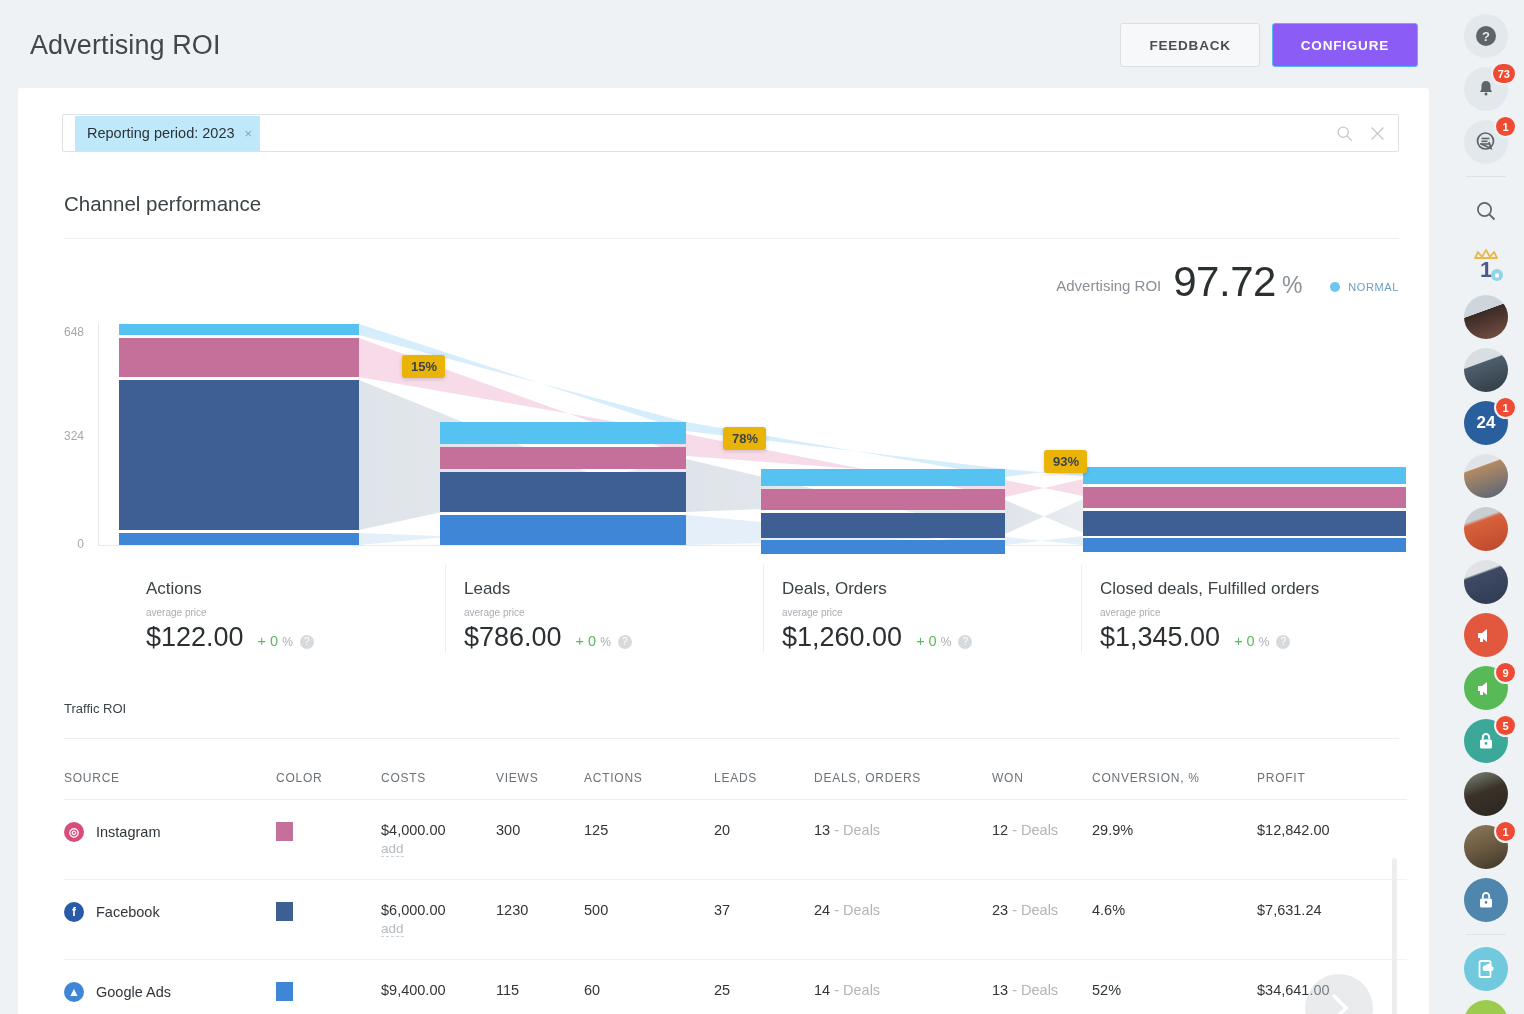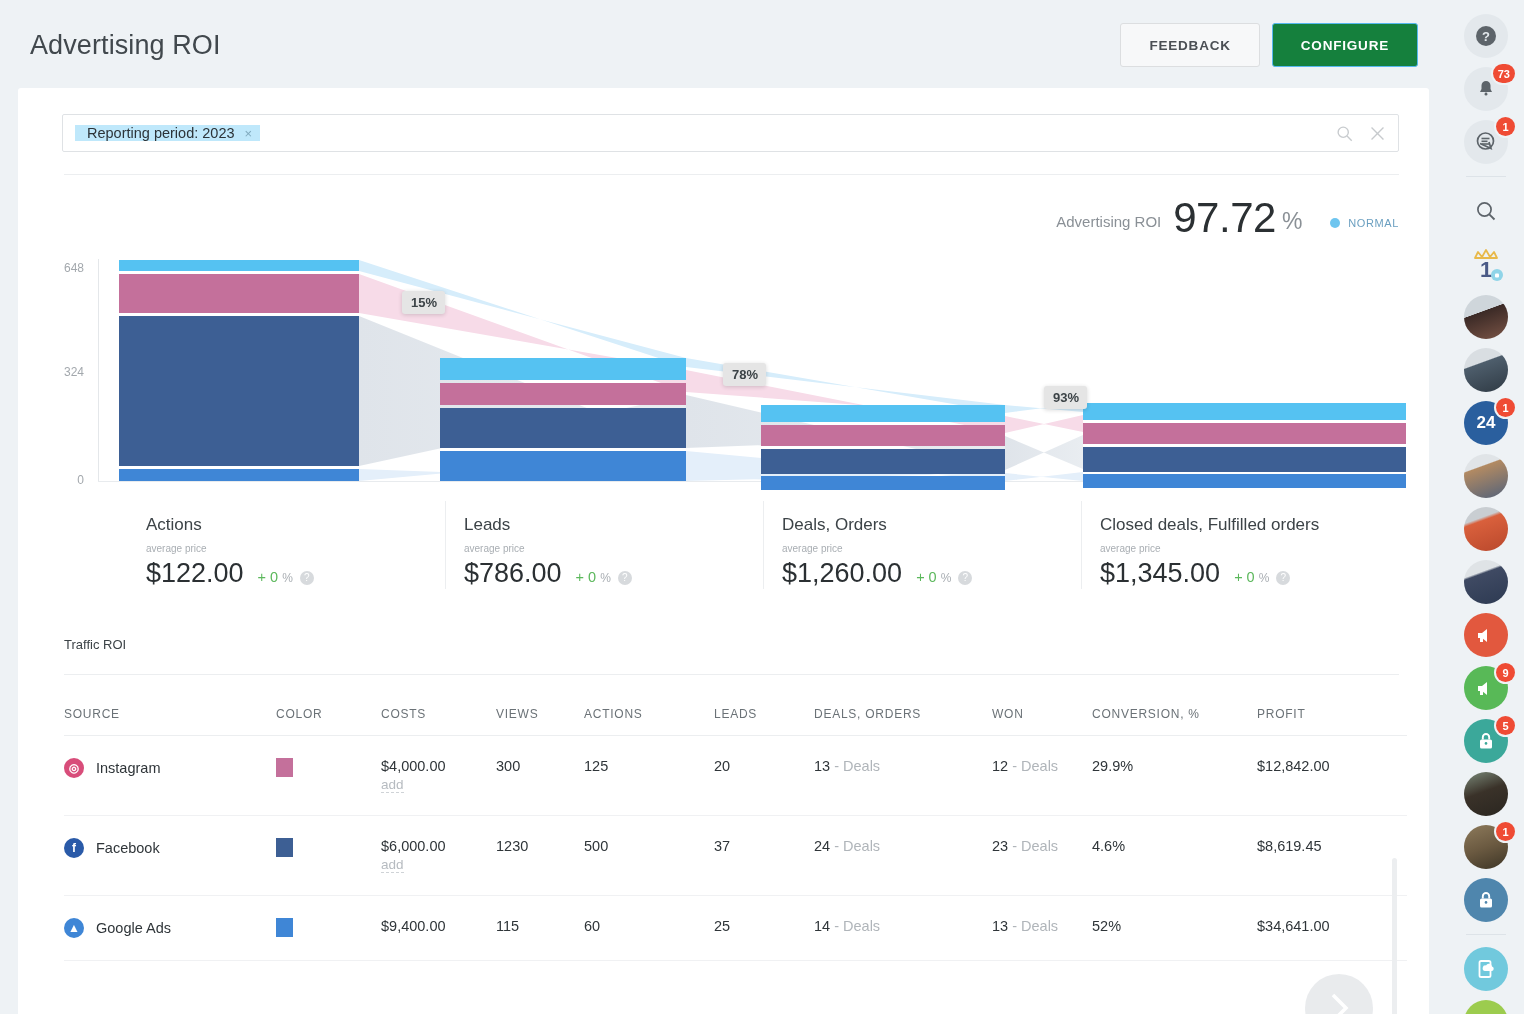--- a/index.html
+++ b/index.html
@@ -34,21 +34,21 @@
     display: flex; gap: 12px; align-items: center;
   }
   .btn {
     height: 44px; padding: 0 28px;
     font-size: 13.5px; font-weight: bold; letter-spacing: 0.8px;
     border-radius: 3px; cursor: pointer;
     display: flex; align-items: center; justify-content: center;
     border: 1px solid #dcdee0; background: #f7f8f9; color: #4b4f54;
   }
   .btn-primary {
-    background: #15803d; border: 1px solid #56b8ef; color: #fff;
+    background: #8b5cf6; border: 1px solid #56b8ef; color: #fff;
   }
 
   
   .content {
     position: absolute; left: 4px; top: 88px;
     width: 1411px; height: 926px;
     background: #fff;
     border-top-left-radius: 3px; border-top-right-radius: 3px;
     overflow: hidden;
   }
@@ -59,21 +59,21 @@
     height: 38px;
     border: 1px solid #dfe2e5;
     border-radius: 2px;
     display: flex; align-items: center;
     position: relative;
     background: #fff;
   }
   .chip {
     margin-left: 12px;
     background: #bfe8fb;
-    height: 16px; display: flex; align-items: center;
+    height: 35px; display: flex; align-items: center;
     padding: 0 8px 0 12px; gap: 10px;
     font-size: 14.5px; color: #2c3338;
   }
   .chip-x { color: #7fa9bd; font-size: 13px; cursor: pointer; }
   .filter-icons {
     position: absolute; right: 12px; top: 0; height: 100%;
     display: flex; align-items: center; gap: 16px;
   }
   .ic-search, .ic-clear { width: 17px; height: 17px; opacity: .55; cursor: pointer; }
 
@@ -118,21 +118,21 @@
     background: #e4e7ea;
   }
   .axis-base {
     position: absolute; left: 80px; top: 236px; width: 1307px; height: 1px;
     background: #e8ebee;
   }
   .fsvg { position: absolute; left: 0; top: 0; }
 
   .pctbadge {
     position: absolute;
-    background: #e5e5e5; border-radius: 3px;
+    background: #eab308; border-radius: 3px;
     box-shadow: 0 1px 4px rgba(0,0,0,.16);
     padding: 4px 8px 4px 9px;
     font-size: 13px; font-weight: bold; color: #3c4347;
     display: flex; align-items: baseline; gap: 1px;
   }
 
   
   .stages {
     position: relative; margin: 6px 30px 0 110px;
     display: flex;
@@ -254,20 +254,21 @@
             <circle cx="8.5" cy="8.5" r="6" fill="none" stroke="#9aa0a6" stroke-width="1.6"></circle>
             <line x1="13" y1="13" x2="18.5" y2="18.5" stroke="#9aa0a6" stroke-width="1.6"></line>
           </svg>
           <svg class="ic-clear" viewBox="0 0 20 20">
             <line x1="3" y1="3" x2="17" y2="17" stroke="#9aa0a6" stroke-width="1.6"></line>
             <line x1="17" y1="3" x2="3" y2="17" stroke="#9aa0a6" stroke-width="1.6"></line>
           </svg>
         </div>
       </div>
 
+      <div class="section-title">Channel performance</div>
       <div class="hr"></div>
 
       <div class="roi-row">
         <span class="roi-label">Advertising ROI</span>
         <span class="roi-value">97.72</span>
         <span class="roi-pct">%</span>
         <span class="roi-status">
           <span class="roi-dot"></span>
           <span class="roi-status-text">NORMAL</span>
         </span>
@@ -446,21 +447,21 @@
             <td>
               <div>$6,000.00</div>
               <span class="add-link">add</span>
             </td>
             <td>1230</td>
             <td>500</td>
             <td>37</td>
             <td><span>24</span> <span class="muted">- Deals</span></td>
             <td><span>23</span> <span class="muted">- Deals</span></td>
             <td>4.6%</td>
-            <td>$8,619.45</td>
+            <td>$7,631.24</td>
           </tr>
 
           <tr>
             <td>
               <span class="src-cell">
                 <span class="src-icon" style="background:#3f86d6">▲</span>
                 <span>Google Ads</span>
               </span>
             </td>
             <td>

